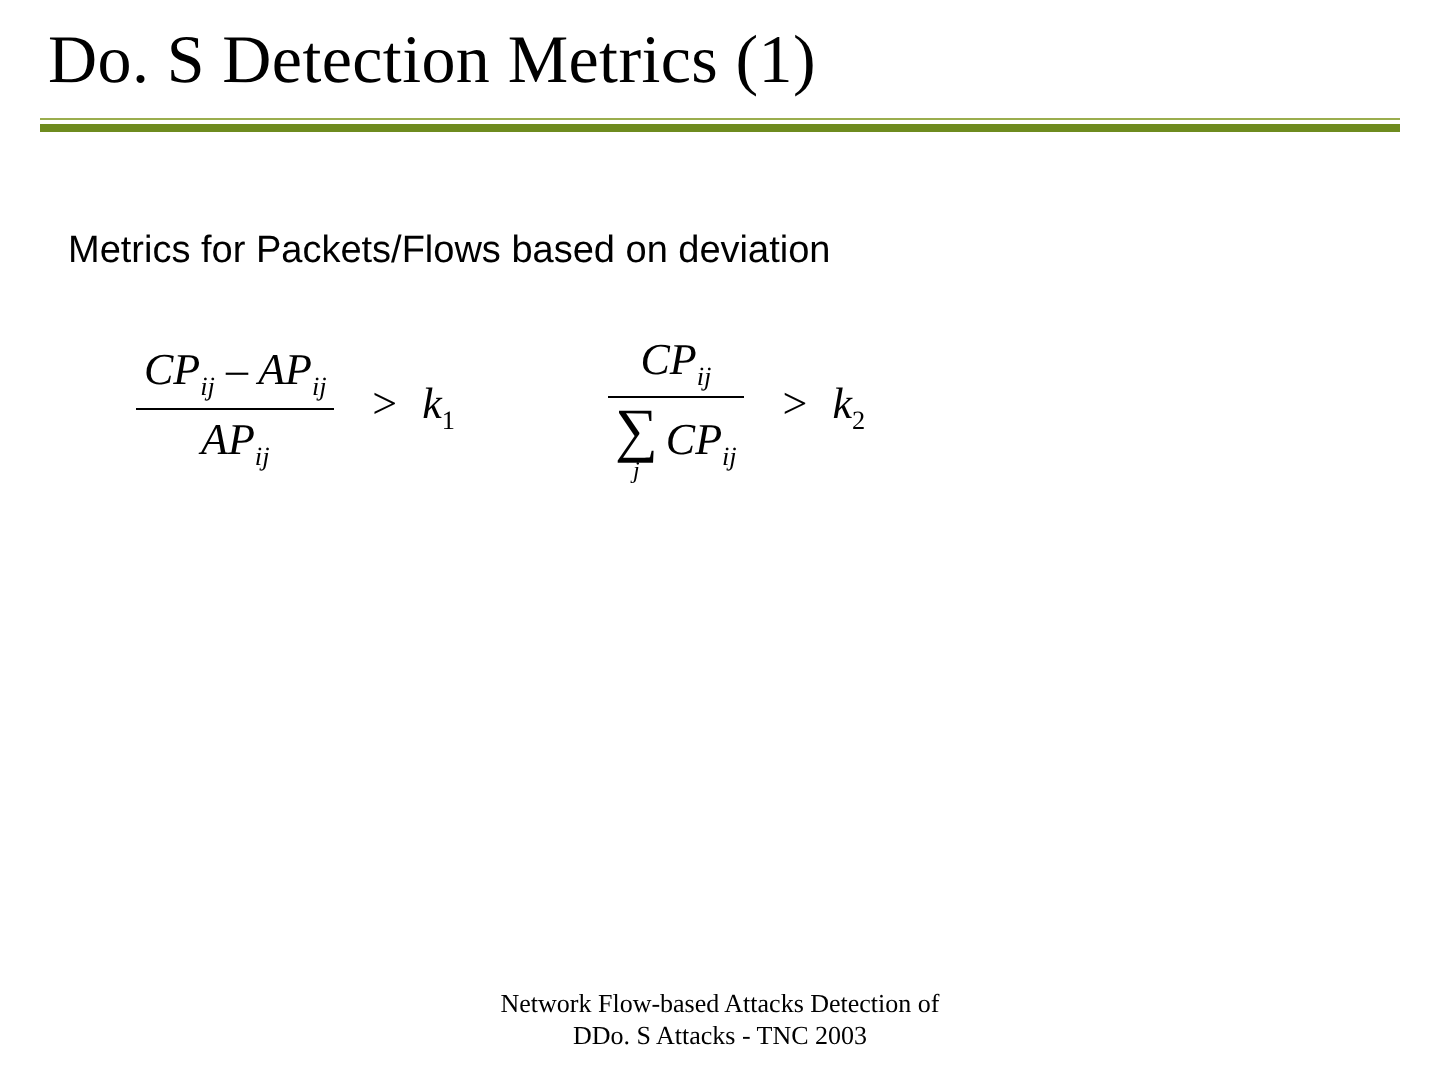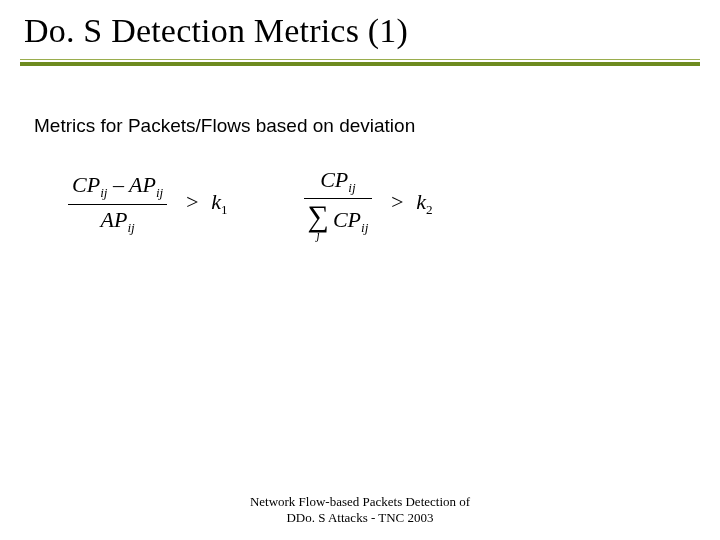--- a/index.html
+++ b/index.html
@@ -173,17 +173,17 @@
           <span>k</span><span class="subscript" style="font-style:normal">2</span>
         </span>
       </div>
 
     </div>
 
 
   </div>
 
   <div class="footer">
-    <div>Network Flow-based Packets Detection of</div>
+    <div>Network Flow-based Attacks Detection of</div>
     <div>DDo. S Attacks - TNC 2003</div>
   </div>
 
 </div>
 
 </body></html>

